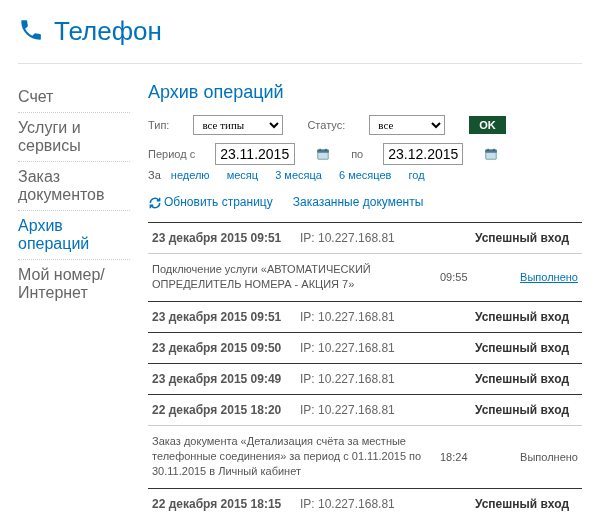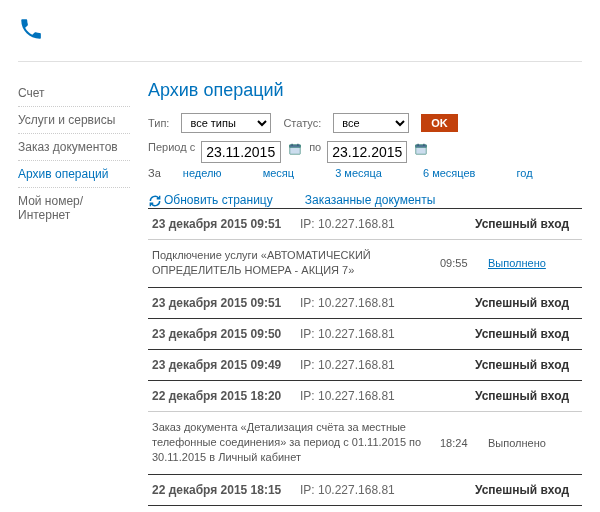--- a/index.html
+++ b/index.html
@@ -2,58 +2,59 @@
 <html><head>
 <meta charset="utf-8">
 <style>
   * { box-sizing: border-box; margin: 0; padding: 0; }
   body { font-family: Arial, Helvetica, sans-serif; font-size: 12px; color: #333; background: #fff; width: 600px; }
   .page { padding: 10px 18px; }
   .header { display: flex; align-items: center; gap: 10px; margin-bottom: 18px; padding: 6px 0 16px; border-bottom: 1px solid #e0e0e0; }
   .header h1 { font-size: 26px; font-weight: 500; color: #0072bc; }
   .layout { display: flex; gap: 18px; }
   .sidebar { width: 112px; flex: 0 0 112px; }
-  .sidebar-item { color: #666; padding: 6px 0; font-size: 12px; border-bottom: 1px dotted #ccc; cursor: pointer; }
+  .sidebar-item { color: #666; padding: 6px 0; font-size: 16px; border-bottom: 1px dotted #ccc; cursor: pointer; }
   .sidebar-item:last-child { border-bottom: none; }
   .sidebar-item.active { color: #0072bc; }
   .main { flex: 1 1 auto; min-width: 0; }
   .main h2 { color: #0072bc; font-size: 18px; font-weight: 500; margin-bottom: 12px; }
-  .filters { display: flex; align-items: center; gap: 12px; font-size: 11px; margin-bottom: 8px; }
+  .filters { display: flex; align-items: center; gap: 24px; font-size: 11px; margin-bottom: 8px; }
   .filters label { color: #666; }
-  .filters select { font-size: 11px; padding: 2px 4px; border: 1px solid #999; background: #fff; }
-  .ok-btn { background: #c2410c; color: #fff; border: none; font-size: 11px; font-weight: bold; padding: 3px 10px; cursor: pointer; }
-  .period { display: flex; gap: 6px; font-size: 11px; color: #666; margin-bottom: 4px; }
+  .filters select { font-size: 11px; padding: 2px 4px; border: 1px solid #999; background: #fff; font-family: Liberation Serif, serif; }
+  .ok-btn { background: #14532d; color: #fff; border: none; font-size: 11px; font-weight: bold; padding: 3px 10px; cursor: pointer; }
+  .period { display: flex; align-items: center; gap: 20px; font-size: 11px; color: #666; margin-bottom: 4px; }
   .period input { width: 80px; font-size: 14px; padding: 2px 4px; border: 1px solid #999; }
   .cal-icon { width: 16px; height: 16px; display: inline-flex; align-items: center; justify-content: center; cursor: pointer; }
   .quick { font-size: 11px; color: #555; margin-bottom: 14px; }
-  .quick a { color: #0072bc; text-decoration: none; cursor: pointer; margin: 0 19px; }
-  .actions { display: flex; align-items: center; gap: 32px; margin-bottom: 0; }
+  .quick a { color: #0072bc; text-decoration: none; cursor: pointer; margin: 0 7px; }
+  .actions { display: flex; align-items: center; gap: 20px; margin-bottom: 12px; }
   .actions a { color: #0072bc; text-decoration: none; font-size: 12px; cursor: pointer; }
   .refresh-icon { display: inline-flex; vertical-align: middle; margin-right: 2px; }
   .op-list { width: 100%; }
   .op-row { border-top: 1px solid #333; padding: 8px 4px; display: flex; align-items: center; gap: 8px; font-size: 12px; }
   .op-date { font-weight: bold; color: #555; width: 140px; flex: 0 0 140px; }
   .op-ip { color: #666; width: 130px; flex: 0 0 130px; }
   .op-status { font-weight: bold; color: #333; flex: 1 1 auto; text-align: center; padding-left: 28px; }
   .op-detail { border-top: 1px solid #ccc; padding: 8px 4px; display: flex; align-items: center; gap: 8px; font-size: 11px; color: #555; }
   .op-detail .desc { width: 280px; flex: 0 0 280px; line-height: 1.4; }
   .op-detail .time { width: 40px; flex: 0 0 40px; }
-  .op-detail .result { flex: 1 1 auto; text-align: left; }
+  .op-detail .result { flex: 1 1 auto; text-align: right; }
   .op-detail .result.link { color: #0072bc; text-decoration: underline; cursor: pointer; }
 </style>
 </head>
 <body>
 
 <div class="page">
   <div class="header">
     <span>
       <svg width="26" height="26" viewBox="0 0 24 24" fill="#0072bc">
           <path d="M6.6 10.8c1.4 2.8 3.8 5.1 6.6 6.6l2.2-2.2c.3-.3.7-.4 1-.2 1.2.4 2.4.6 3.7.6.6 0 1 .4 1 1V20c0 .6-.4 1-1 1C10.6 21 3 13.4 3 4c0-.6.4-1 1-1h3.5c.6 0 1 .4 1 1 0 1.3.2 2.5.6 3.7.1.3 0 .8-.2 1l-2.3 2.1z"></path>
         </svg>
     </span>
+    <h1>Телефон</h1>
   </div>
 
   <div class="layout">
     <nav class="sidebar" id="sidebar">
         <div class="sidebar-item">Счет</div>
         <div class="sidebar-item">Услуги и сервисы</div>
         <div class="sidebar-item">Заказ документов</div>
         <div class="sidebar-item active">Архив операций</div>
         <div class="sidebar-item">Мой номер/Интернет</div>
       </nav>

